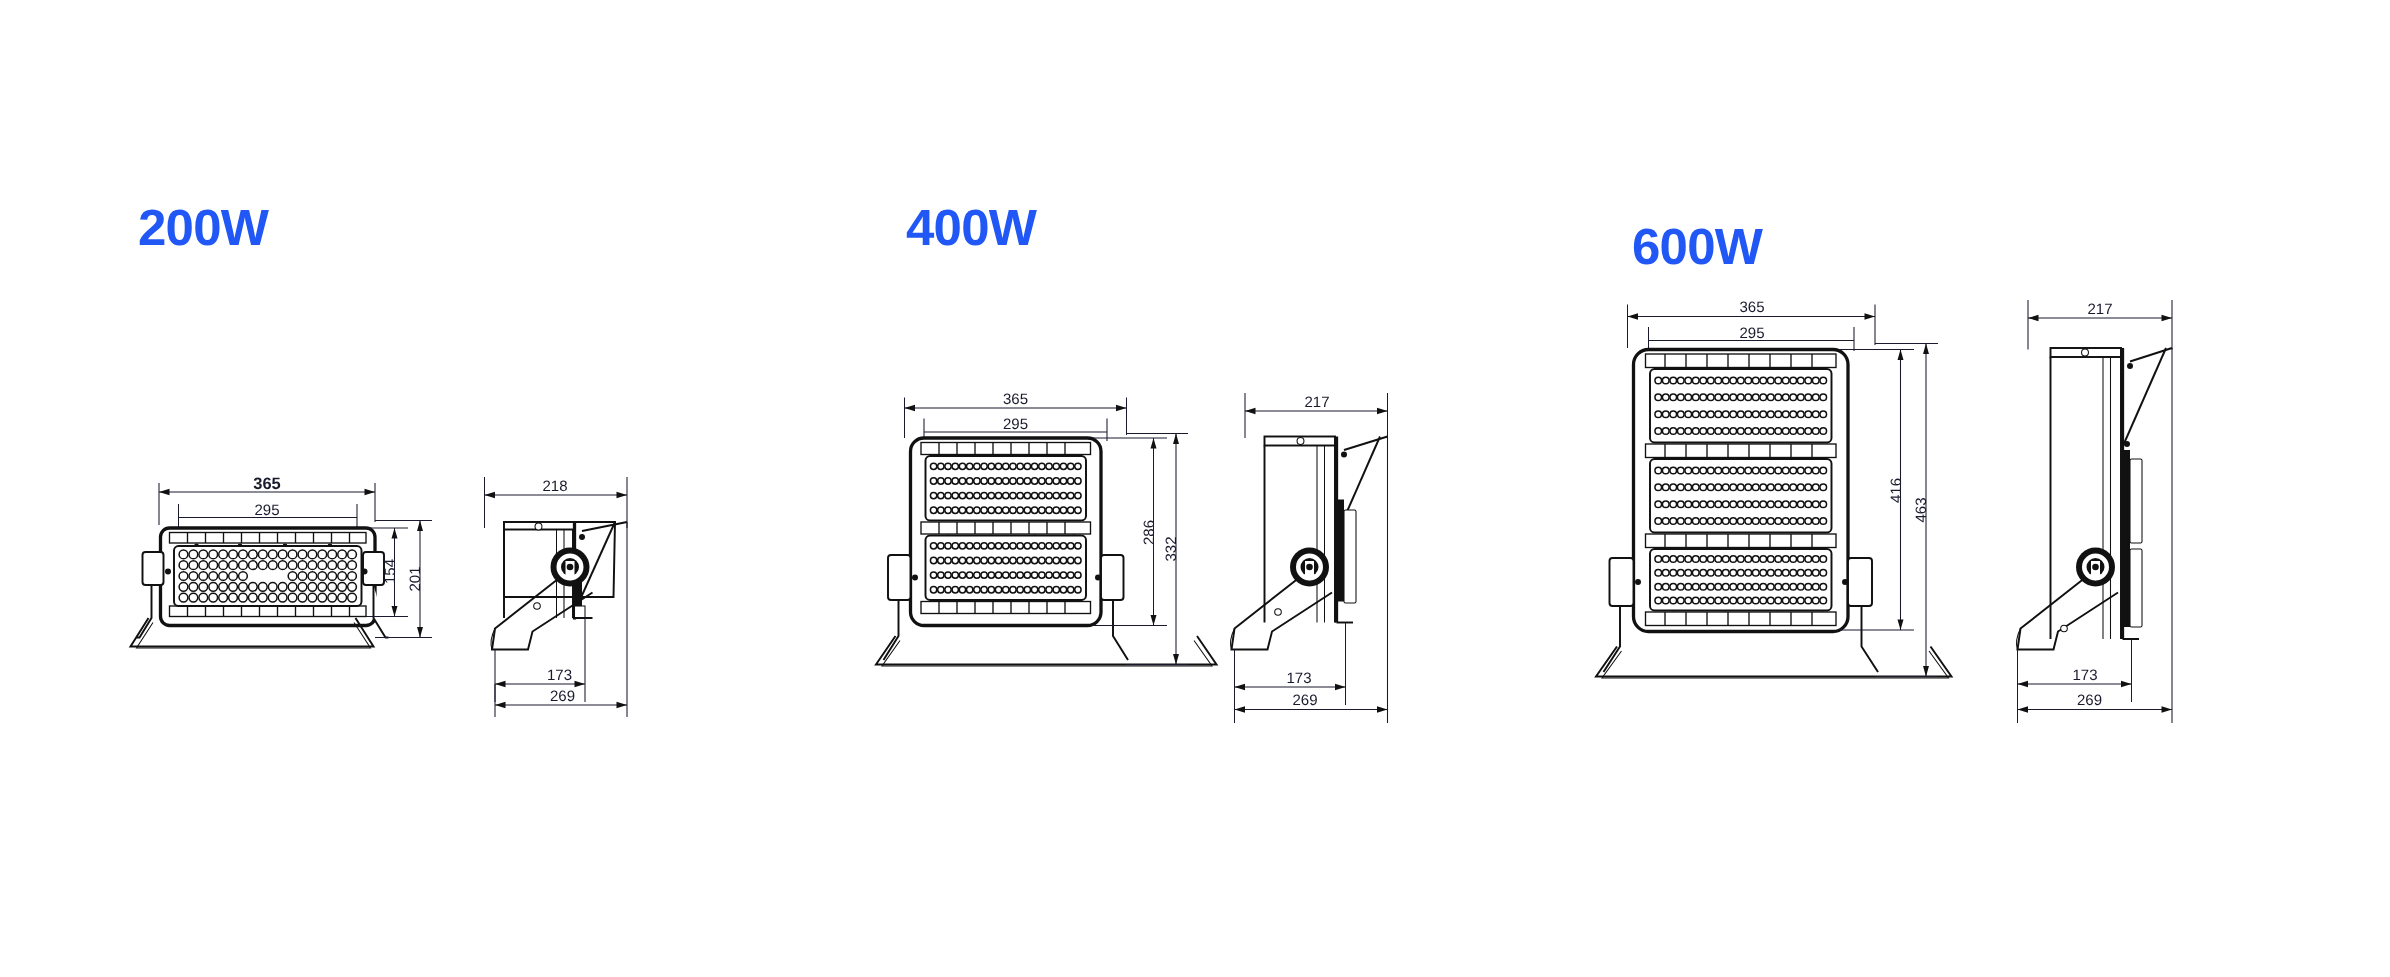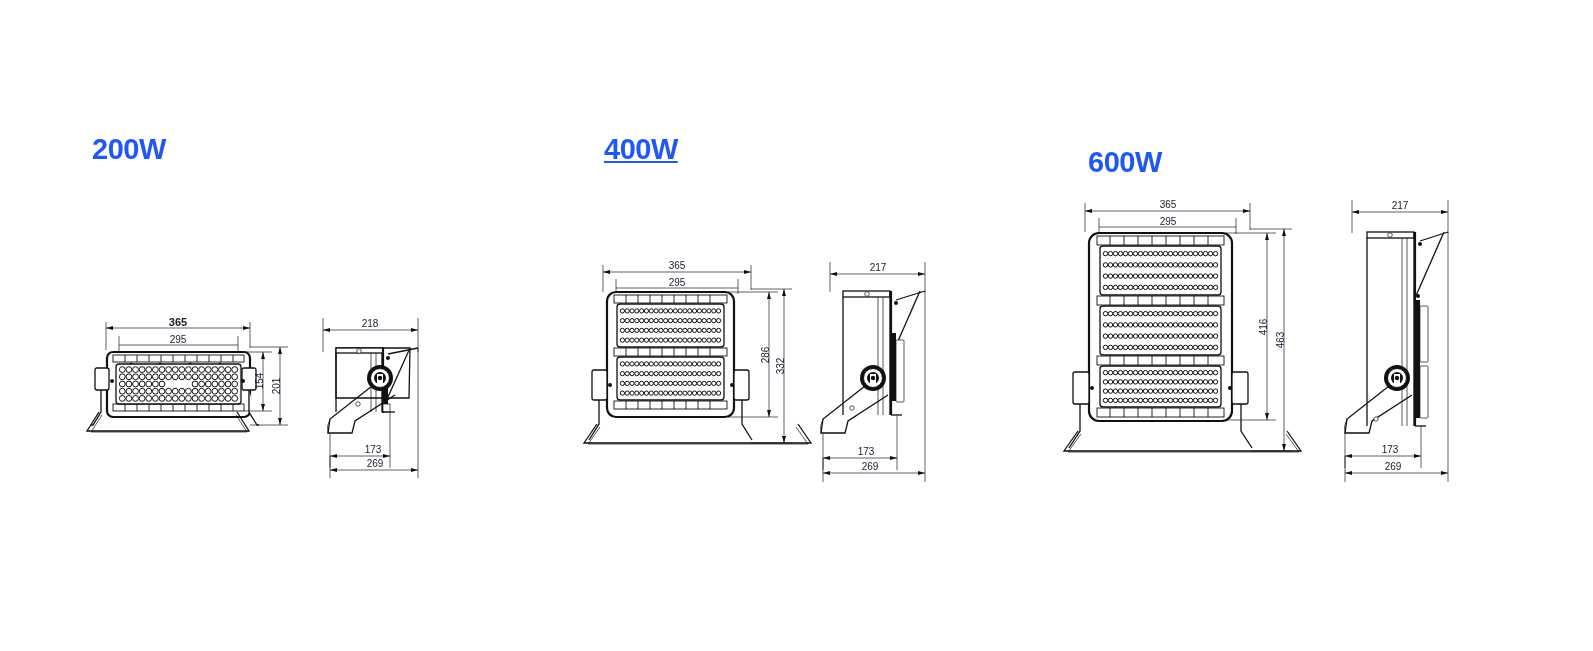--- a/index.html
+++ b/index.html
@@ -1,20 +1,20 @@
 <!DOCTYPE html>
 <html><head>
 <meta charset="utf-8">
 <style>
   html,body{margin:0;padding:0;background:#ffffff;}
   body{width:1593px;height:651px;position:relative;overflow:hidden;
        font-family:"Liberation Sans", sans-serif;}
   .sheet{position:absolute;inset:0;background:#fff;}
   .variant{position:absolute;top:0;height:651px;}
-  .variant-title{position:absolute;font-weight:bold;font-size:29px;letter-spacing:-0.5px;
+  .variant-title{position:absolute;font-weight:bold;font-size:34px;letter-spacing:-0.5px;
                  color:#2158f5;white-space:nowrap;text-align:center;}
   .drawing-area{position:absolute;left:0;top:0;width:100%;height:100%;}
   svg{overflow:visible;}
   .dimtext{font-family:"Liberation Sans", sans-serif;fill:#1a1a2e;}
   .dimline,.extline{stroke:#1a1a2e;fill:none;}
   .body-outline{stroke:#111;fill:#ffffff;}
   .thick{stroke-width:2.2;}
   .med{stroke-width:1.3;}
   .thin{stroke-width:0.7;}
   .led{stroke:#111;stroke-width:1;fill:#fff;}
@@ -260,21 +260,21 @@
           <line class="dimline thin" x1="330" y1="470" x2="418" y2="470"></line>
           <path class="darkfill" d="M330,470 l7,-2.1 v4.2 z"></path>
           <path class="darkfill" d="M418,470 l-7,-2.1 v4.2 z"></path>
           <text class="dimtext" x="375" y="467" font-size="10" text-anchor="middle">269</text>
         </g>
       </g>
     </svg>
   </div>
 
   <div class="variant" id="v-400w" style="left:530px;width:510px;">
-    <div class="variant-title" style="left:74px;top:133px;text-decoration:underline;">400W</div>
+    <div class="variant-title" style="left:74px;top:133px;">400W</div>
 
     <svg class="drawing-area" width="510" height="651" viewBox="0 0 510 651">
 
       <g>
         <g>
           <line class="extline thin" x1="73" y1="265" x2="73" y2="292"></line>
           <line class="extline thin" x1="221" y1="265" x2="221" y2="290"></line>
           <line class="dimline thin" x1="73" y1="272" x2="221" y2="272"></line>
           <path class="darkfill" d="M73,272 l7,-2.1 v4.2 z"></path>
           <path class="darkfill" d="M221,272 l-7,-2.1 v4.2 z"></path>

